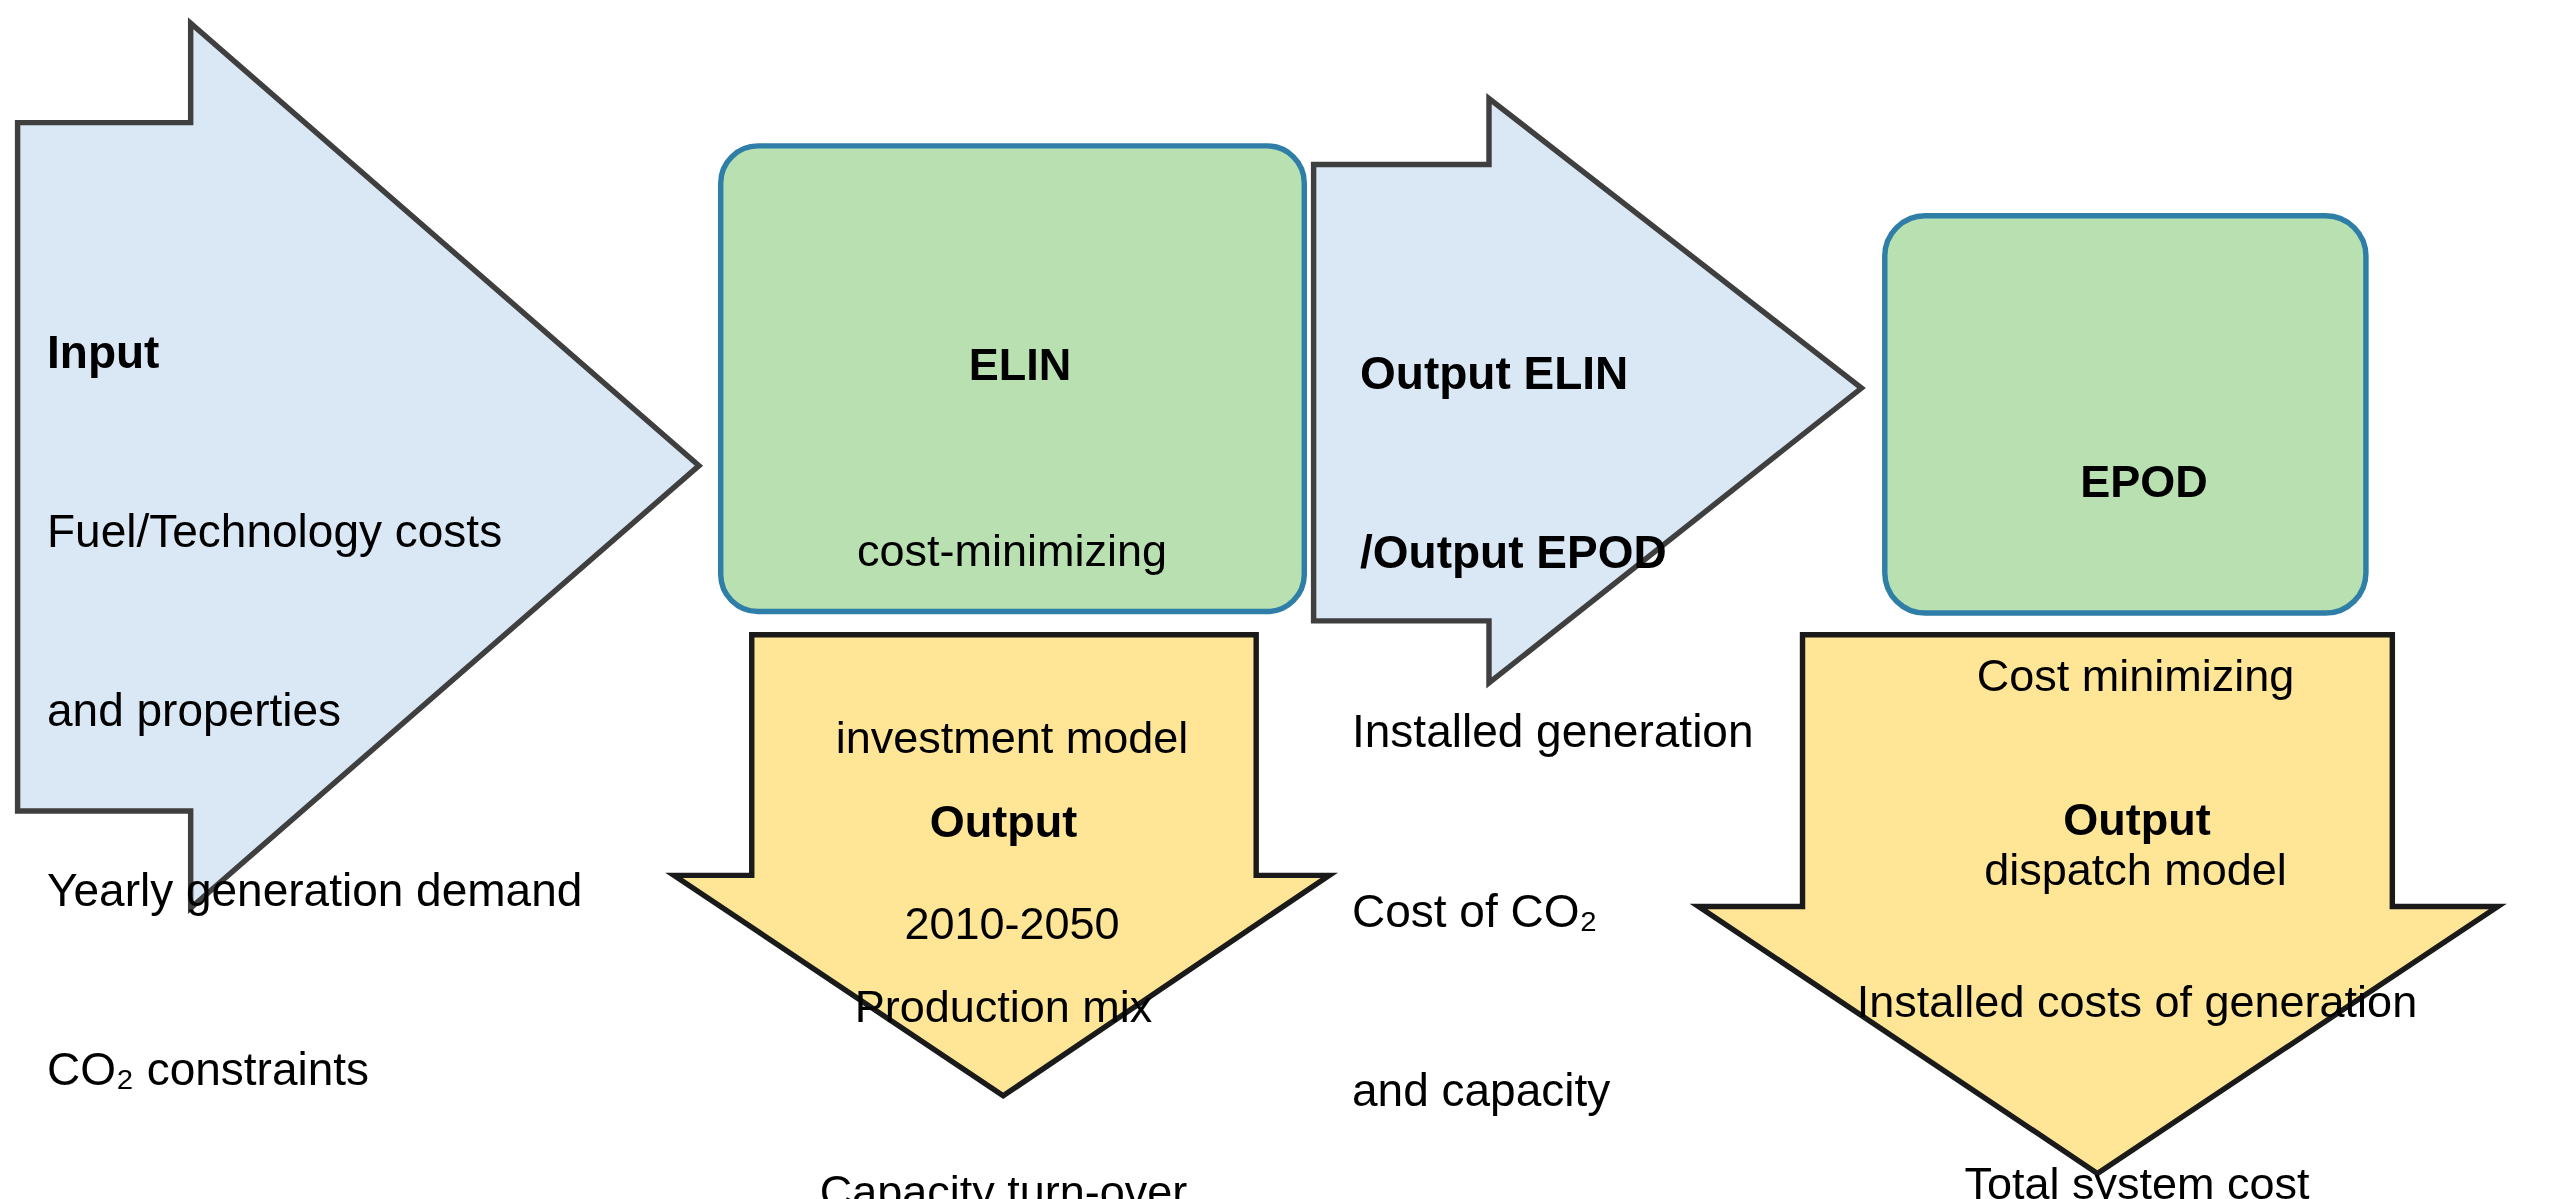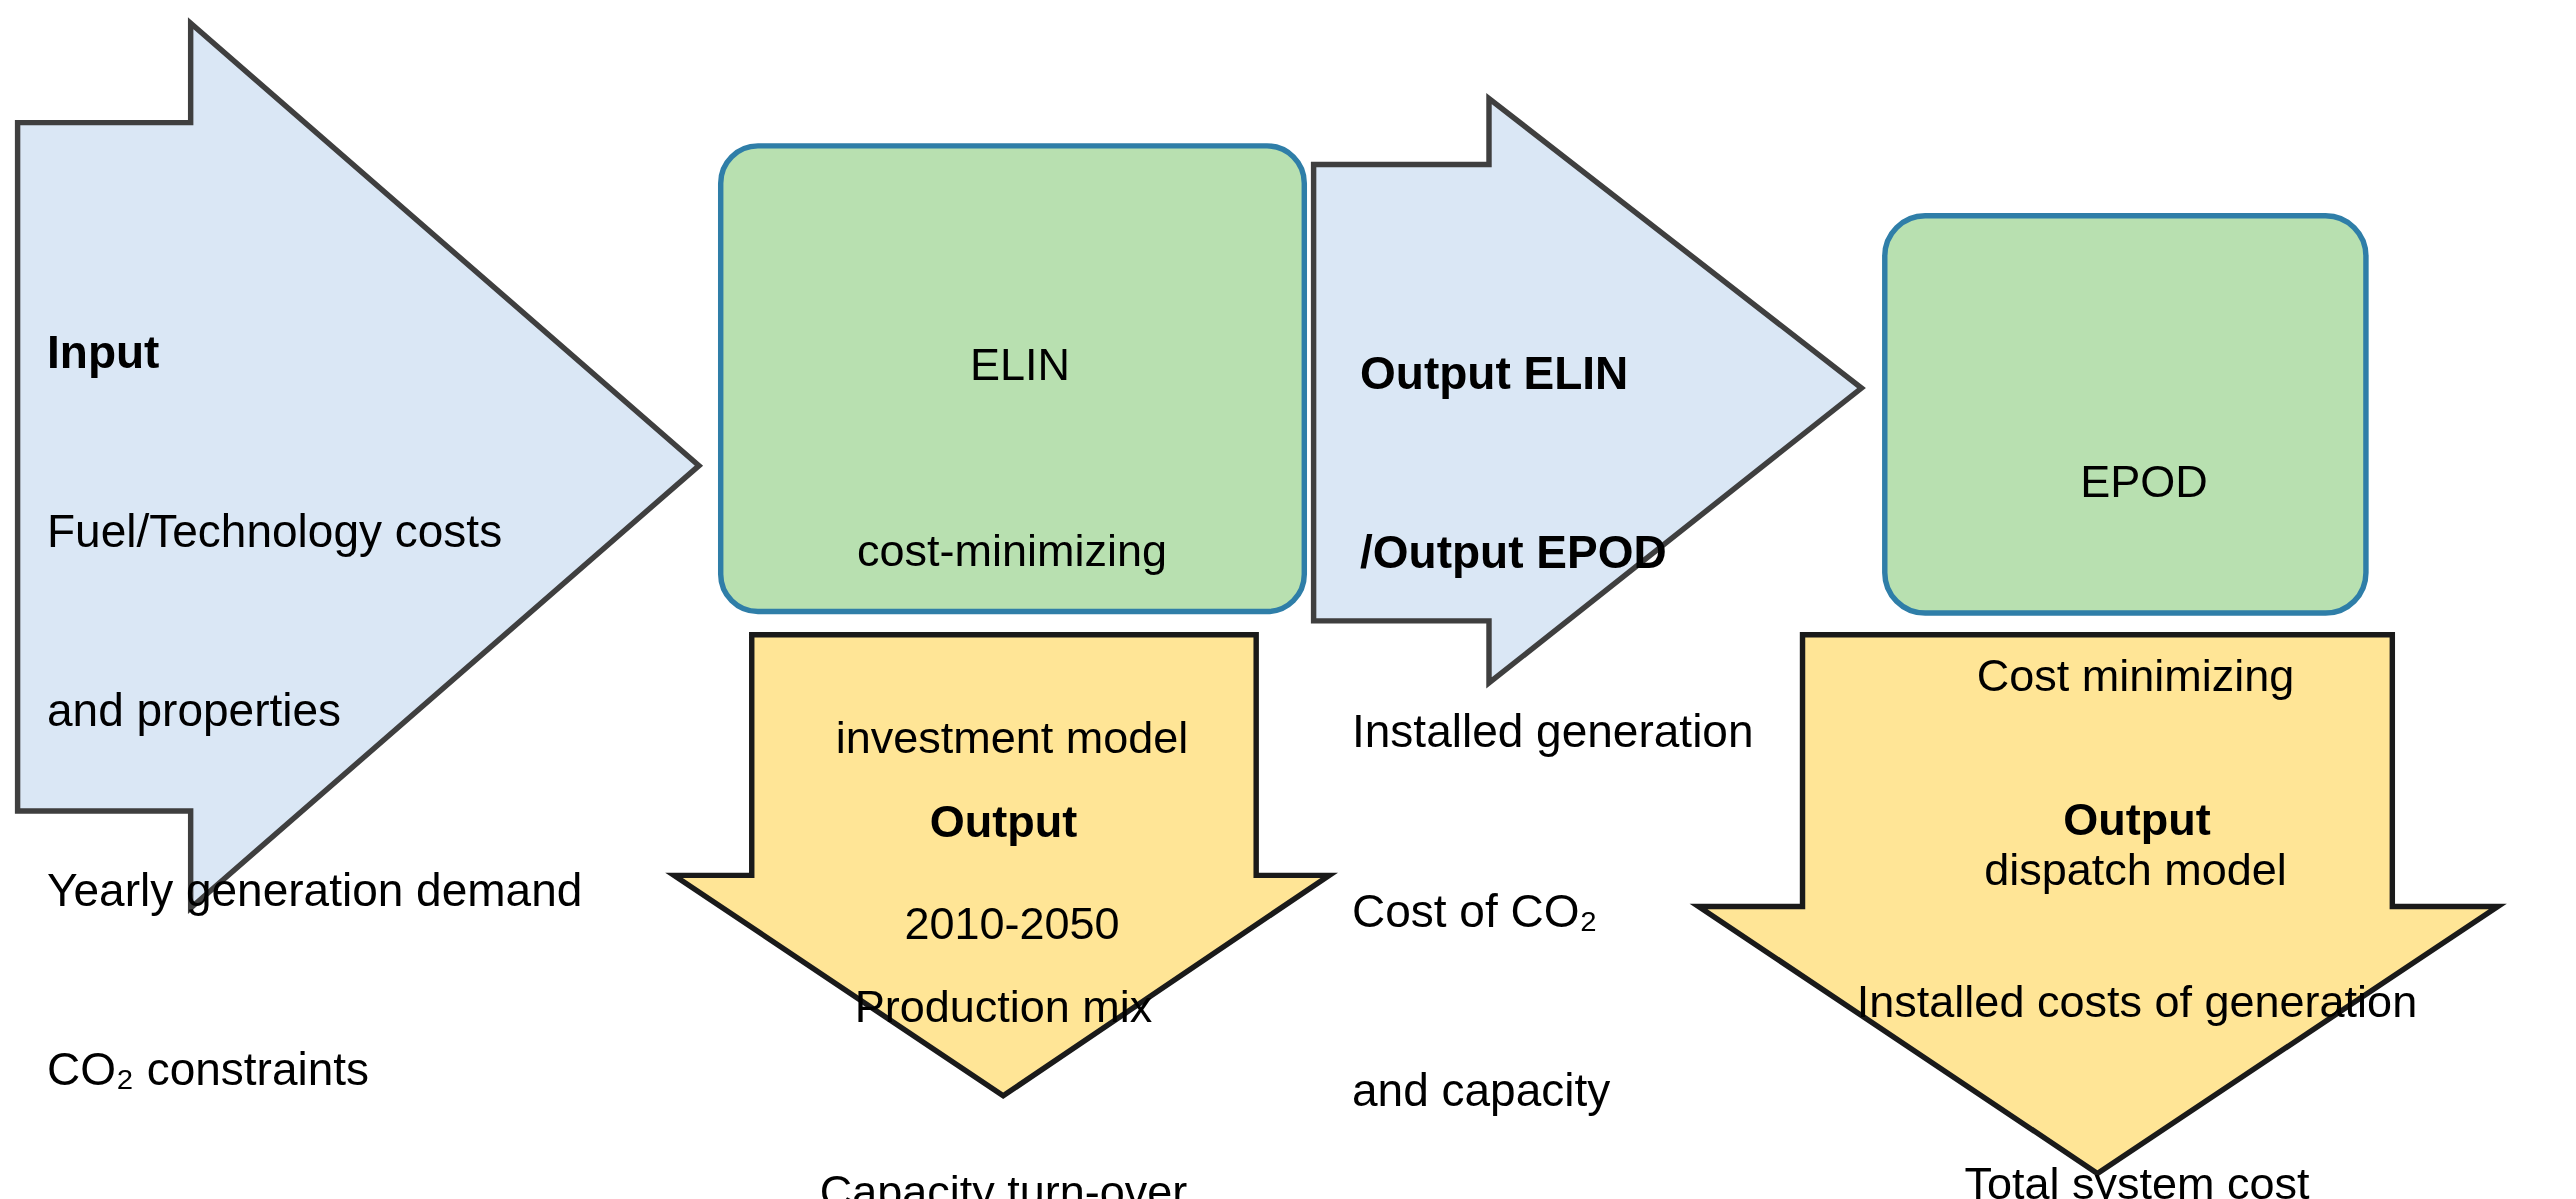--- a/index.html
+++ b/index.html
@@ -10,29 +10,29 @@
 
   .txt{position:absolute;white-space:pre;}
   .lines{line-height:1.30;}
 
   
   #input-text{left:47px;top:203px;width:528px;font-size:46px;text-align:left;}
   #input-text .hd{font-weight:bold;}
 
   
   #elin-text{left:718px;top:210px;width:588px;font-size:45px;text-align:center;line-height:1.38;}
-  #elin-text .hd{font-weight:normal;margin-left:16px;}
+  #elin-text .hd{font-weight:bold;margin-left:16px;}
 
   
   #mid-text{left:1352px;top:224px;width:543px;font-size:46px;text-align:left;line-height:1.30;}
   #mid-text .hd{font-weight:bold;margin-left:8px;}
 
   
   #epod-text{left:1887px;top:320px;width:497px;font-size:45px;text-align:center;line-height:1.44;}
-  #epod-text .hd{font-weight:normal;padding-left:17px;}
+  #epod-text .hd{font-weight:bold;padding-left:17px;}
 
   
   #elin-out-text{left:749px;top:668px;width:509px;font-size:45px;text-align:center;line-height:1.37;}
   #elin-out-text .hd{font-weight:bold;}
 
   
   #epod-out-text{left:1803px;top:668px;width:668px;font-size:45px;text-align:center;line-height:1.35;}
   #epod-out-text .hd{font-weight:bold;}
 </style>
 </head>

